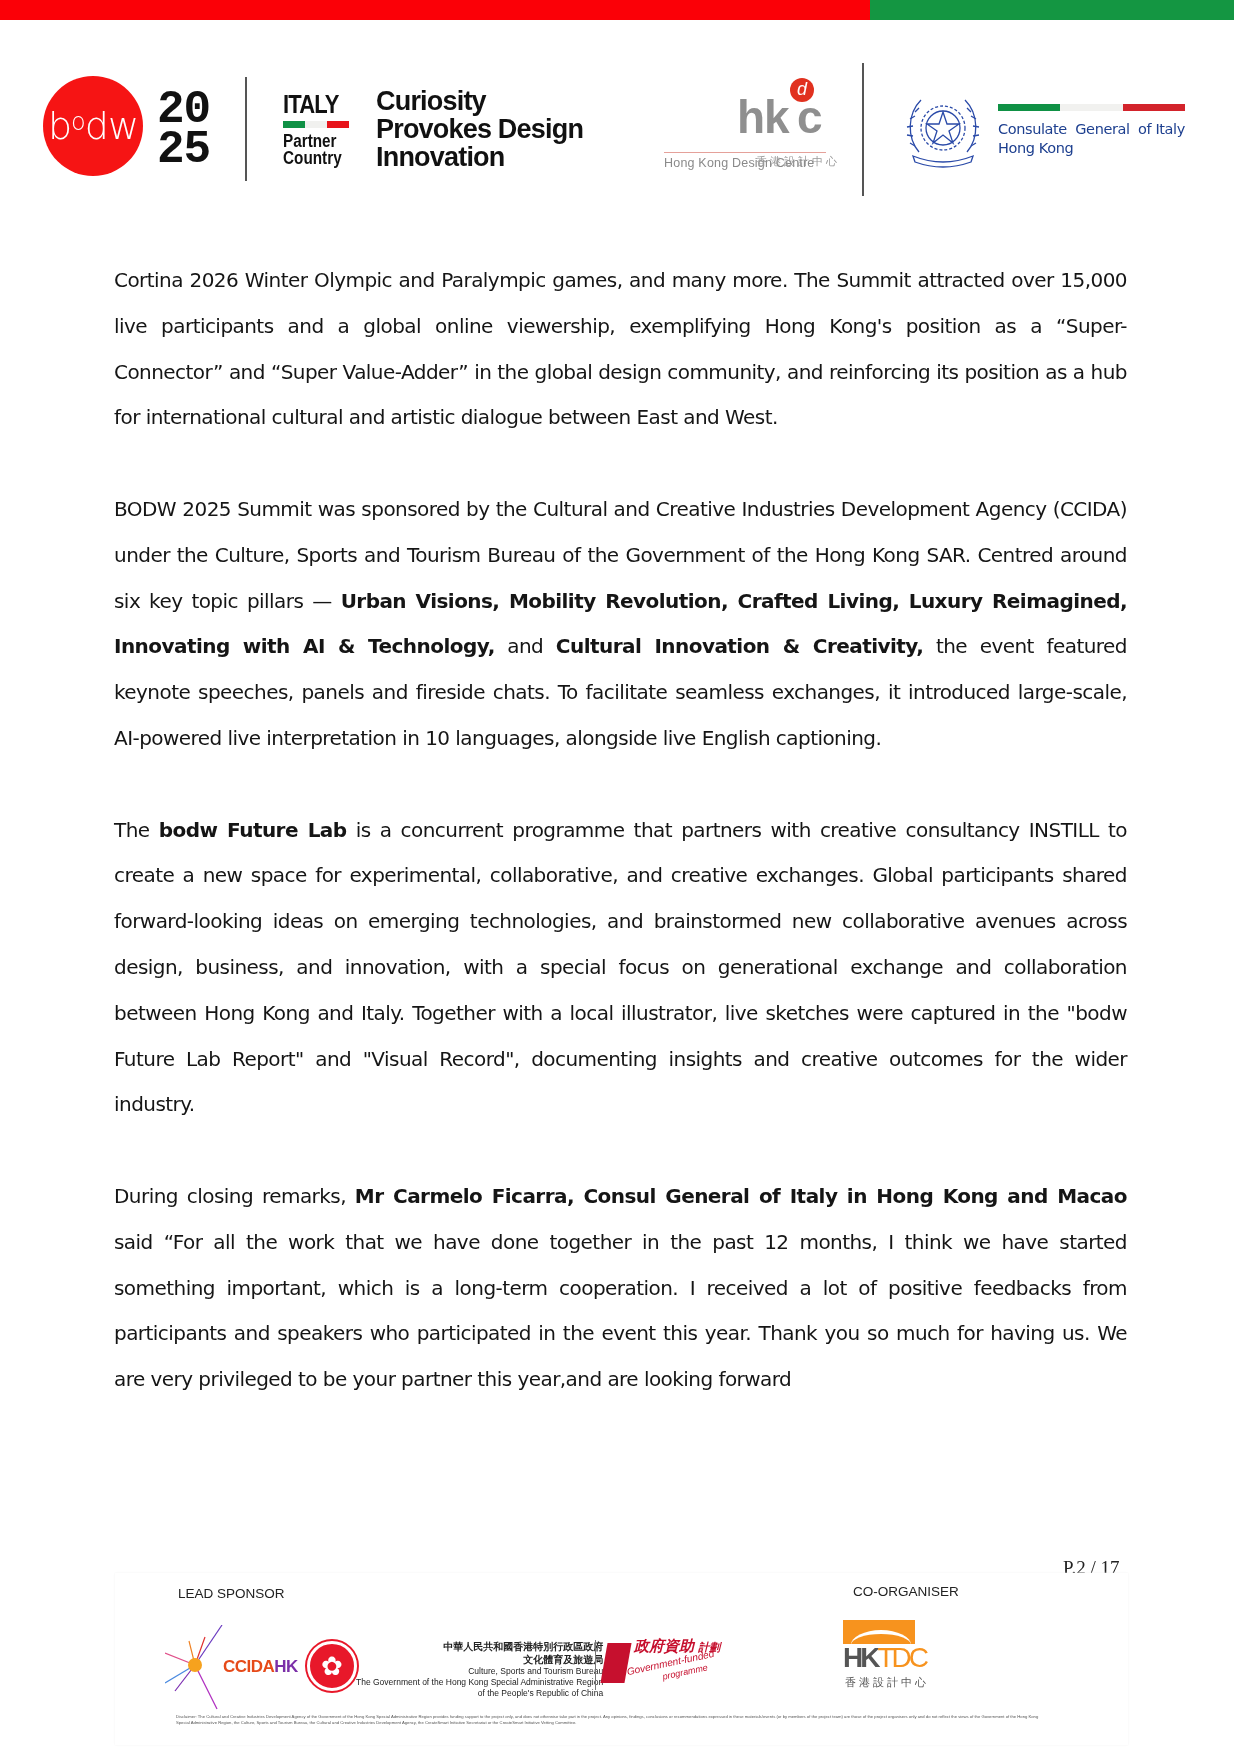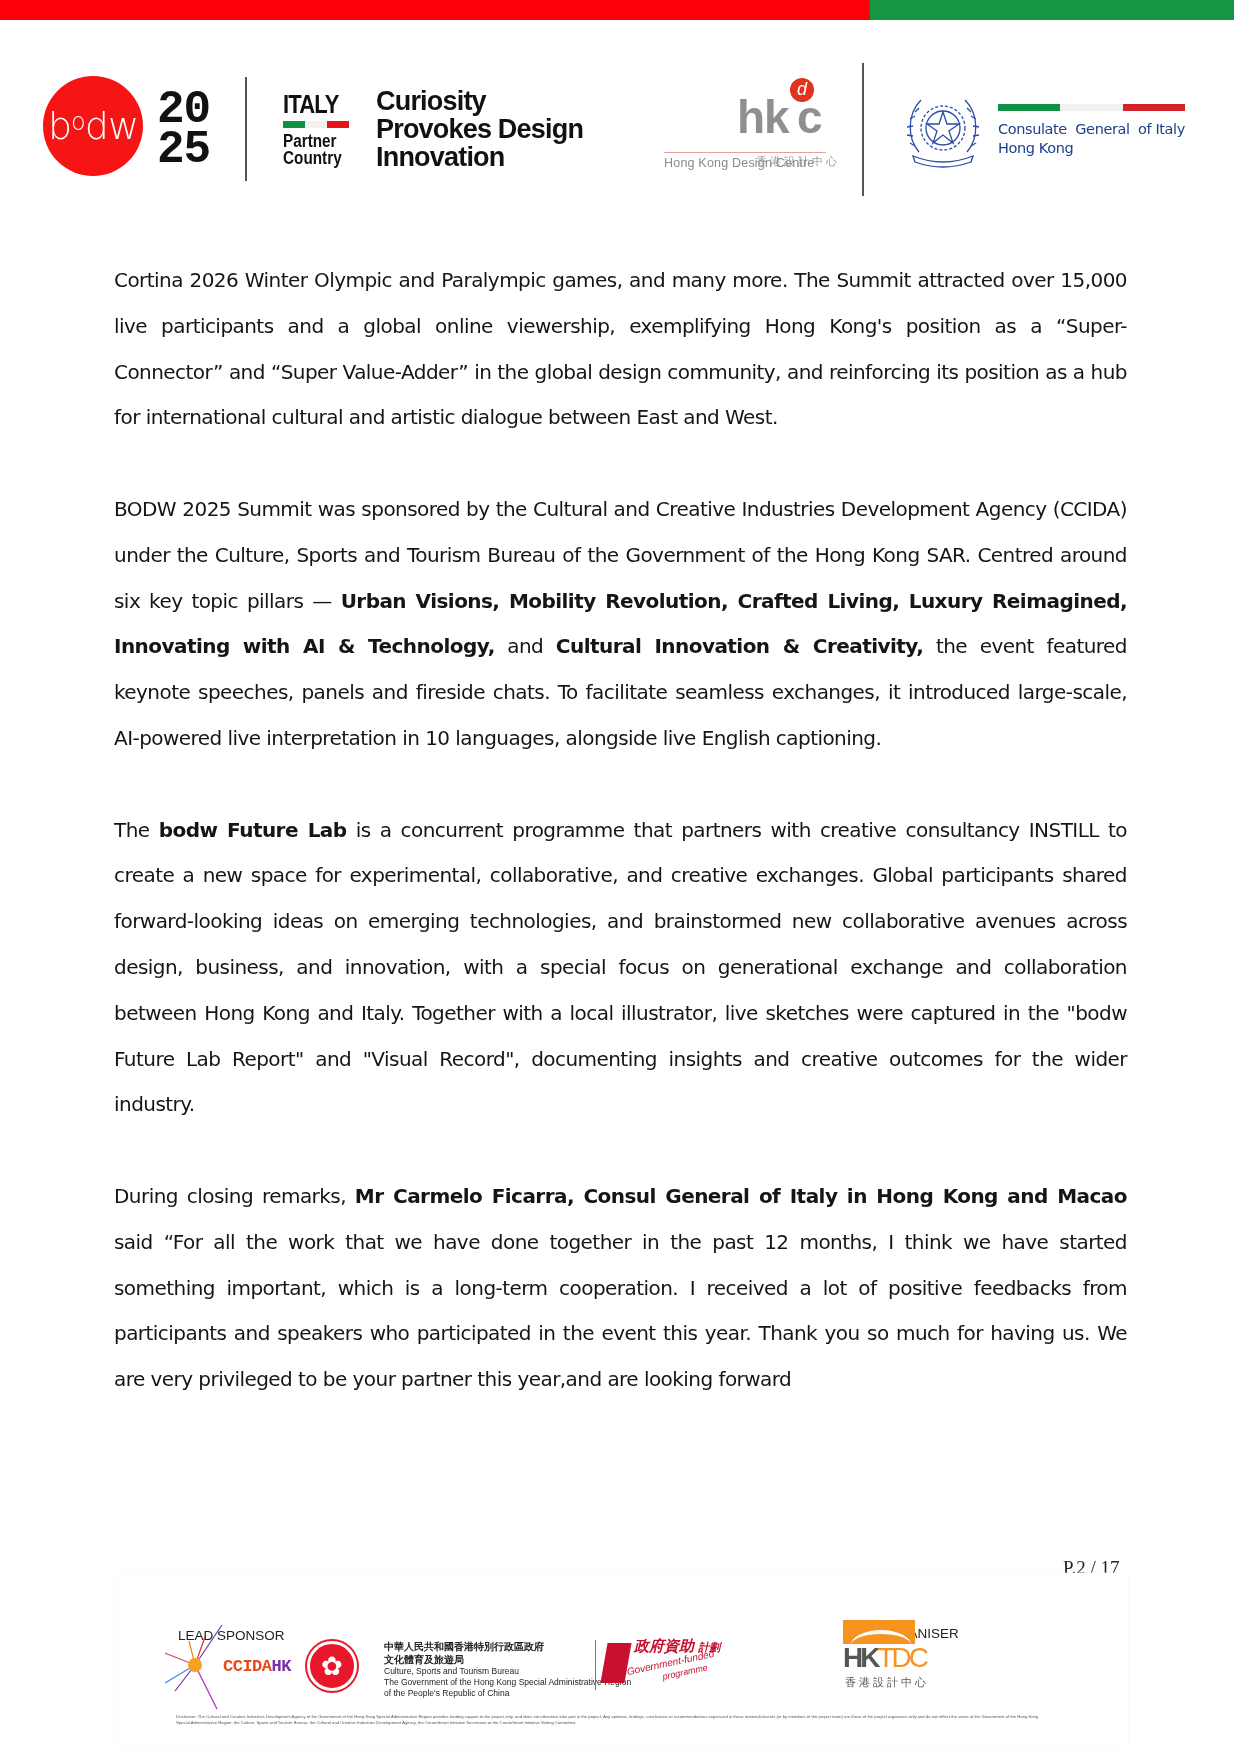--- a/index.html
+++ b/index.html
@@ -35,25 +35,25 @@
   .consulate-text { position: absolute; left: 998px; top: 120px; font-size: 14.5px; line-height: 19px; color: #1d3f8f; font-family: "DejaVu Sans", sans-serif; letter-spacing: -0.4px; }
 
   
   .content { position: absolute; left: 114px; top: 258px; width: 1013px; font-family: "DejaVu Sans", sans-serif; font-size: 20px; line-height: 45.8px; color: #151515; text-align: justify; letter-spacing: -0.55px; }
   .content p { margin-bottom: 45.8px; }
   .content b { font-weight: 700; }
 
   
   .page-num { position: absolute; left: 1063px; top: 1557px; font-size: 19px; color: #222; font-family: Liberation Serif, serif; }
   .footer-box { position: absolute; left: 115px; top: 1573px; width: 1013px; height: 172px; background: #fff; box-shadow: 0 0 2px #f2f2f2; }
-  .fl { position: absolute; font-size: 13.5px; color: #222; margin-top: 42px; }
+  .fl { position: absolute; font-size: 13.5px; color: #222; }
   .ccida { position: absolute; left: 165px; top: 1625px; width: 130px; height: 85px; }
-  .ccida-text { position: absolute; left: 58px; top: 32px; font-size: 17px; font-weight: 700; letter-spacing: -0.5px; font-family: Liberation Mono, monospace; }
+  .ccida-text { position: absolute; left: 58px; top: 32px; font-size: 17px; font-weight: 700; letter-spacing: -0.5px; }
   .hk-emblem { position: absolute; left: 307px; top: 1641px; width: 50px; height: 50px; border-radius: 50%; background: #e8182a; border: 3px solid #fff; box-shadow: 0 0 0 2px #e8182a; display: flex; align-items: center; justify-content: center; color: #fff; font-size: 26px; }
-  .gov-text { position: absolute; left: 384px; top: 1640px; font-size: 8.5px; line-height: 11px; color: #222; white-space: nowrap; }
+  .gov-text { position: absolute; left: 356px; top: 1640px; font-size: 8.5px; line-height: 11px; color: #222; white-space: nowrap; text-align: right; }
   .gov-text .cn1 { font-size: 10px; font-weight: 700; line-height: 13px; }
   .fdiv { position: absolute; left: 595px; top: 1640px; width: 1px; height: 50px; background: #777; }
   .gfp { position: absolute; left: 604px; top: 1633px; width: 115px; height: 56px; }
   .gfp .block { position: absolute; left: 0; top: 10px; width: 24px; height: 40px; background: #c6102e; transform: skewX(-10deg); }
   .gfp .cn { position: absolute; left: 30px; top: 4px; font-size: 15px; font-weight: 700; color: #c6102e; font-style: italic; white-space: nowrap; }
   .gfp .en { position: absolute; left: 22px; top: 24px; font-size: 10px; color: #c6102e; font-style: italic; transform: rotate(-12deg); white-space: nowrap; }
   .gfp .en2 { position: absolute; left: 58px; top: 34px; font-size: 9px; color: #c6102e; font-style: italic; transform: rotate(-12deg); white-space: nowrap; }
   .hktdc { position: absolute; left: 843px; top: 1620px; width: 78px; height: 74px; }
   .hktdc .bar { position: absolute; left: 0; top: 0; width: 72px; height: 24px; background: #f7931e; overflow: hidden; }
   .hktdc .wave { position: absolute; left: 8px; top: 10px; width: 60px; height: 30px; border-radius: 50% 50% 0 0; border-top: 4px solid #fff; }

